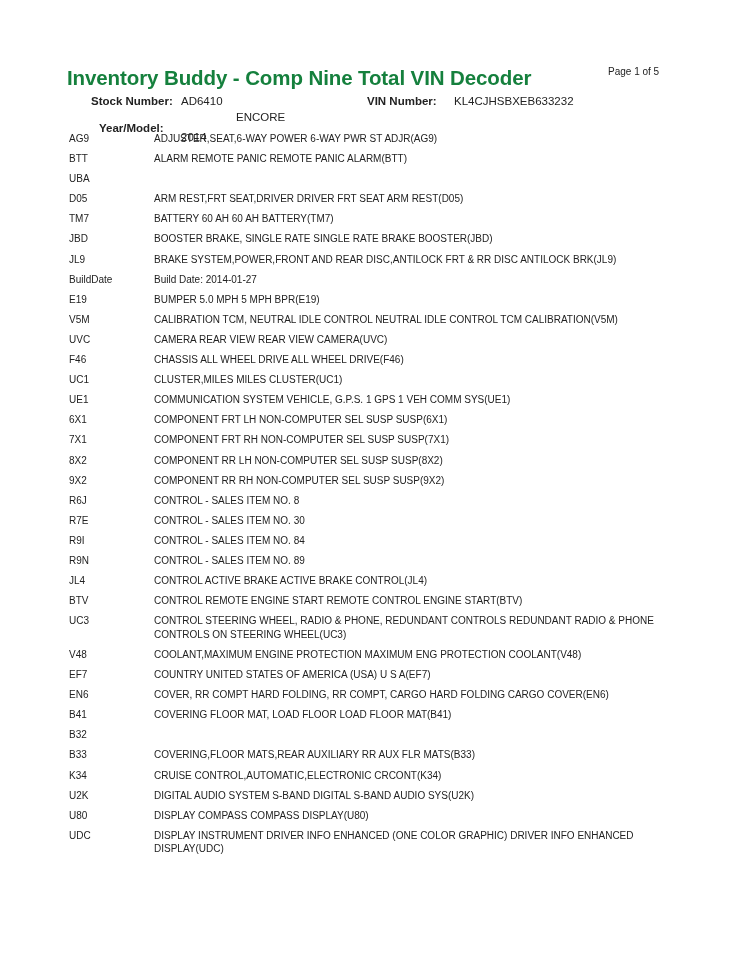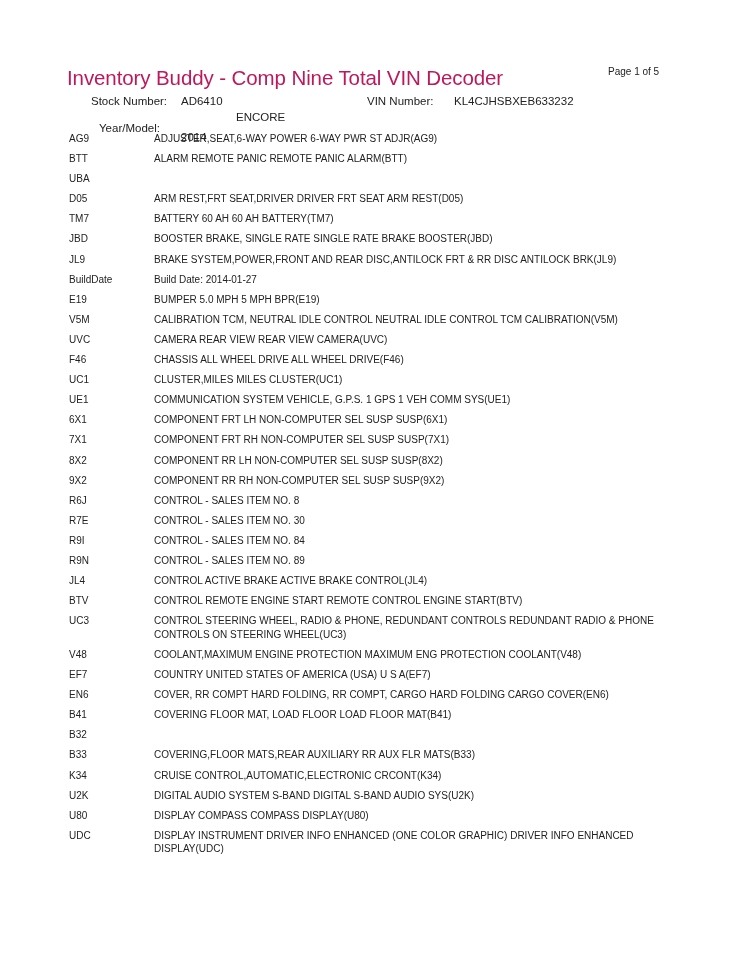--- a/index.html
+++ b/index.html
@@ -1,22 +1,22 @@
 <!DOCTYPE html>
 <html><head>
   <meta charset="utf-8">
   <style>
     html, body { margin: 0; padding: 0; background: #ffffff; }
     body { width: 742px; height: 960px; position: relative; overflow: hidden;
            font-family: "Liberation Sans", sans-serif; color: #1a1a1a; }
-    .title { position: absolute; left: 67px; top: 66px; font-size: 20.5px; font-weight: normal;
-             letter-spacing: -0.1px; color: #be185d; white-space: nowrap; }
+    .title { position: absolute; left: 67px; top: 66px; font-size: 20.5px; font-weight: bold;
+             letter-spacing: -0.1px; color: #15803d; white-space: nowrap; }
     .page-num { position: absolute; left: 608px; top: 66px; font-size: 10px; color: #222; }
     .meta { position: absolute; font-size: 11.5px; white-space: nowrap; color: #222; }
-    .meta .lbl { font-weight: normal; }
+    .meta .lbl { font-weight: bold; }
     .rows { position: absolute; left: 69px; top: 132px; width: 620px; }
     .row { display: flex; font-size: 10px; line-height: 13.6px; margin-bottom: 6.5px; color: #222; }
     .row .code { width: 85px; flex: 0 0 85px; }
     .row .desc { flex: 1; }
   </style>
 </head>
 <body>
 
 <div>
   <div class="title">Inventory Buddy - Comp Nine Total VIN Decoder</div>

